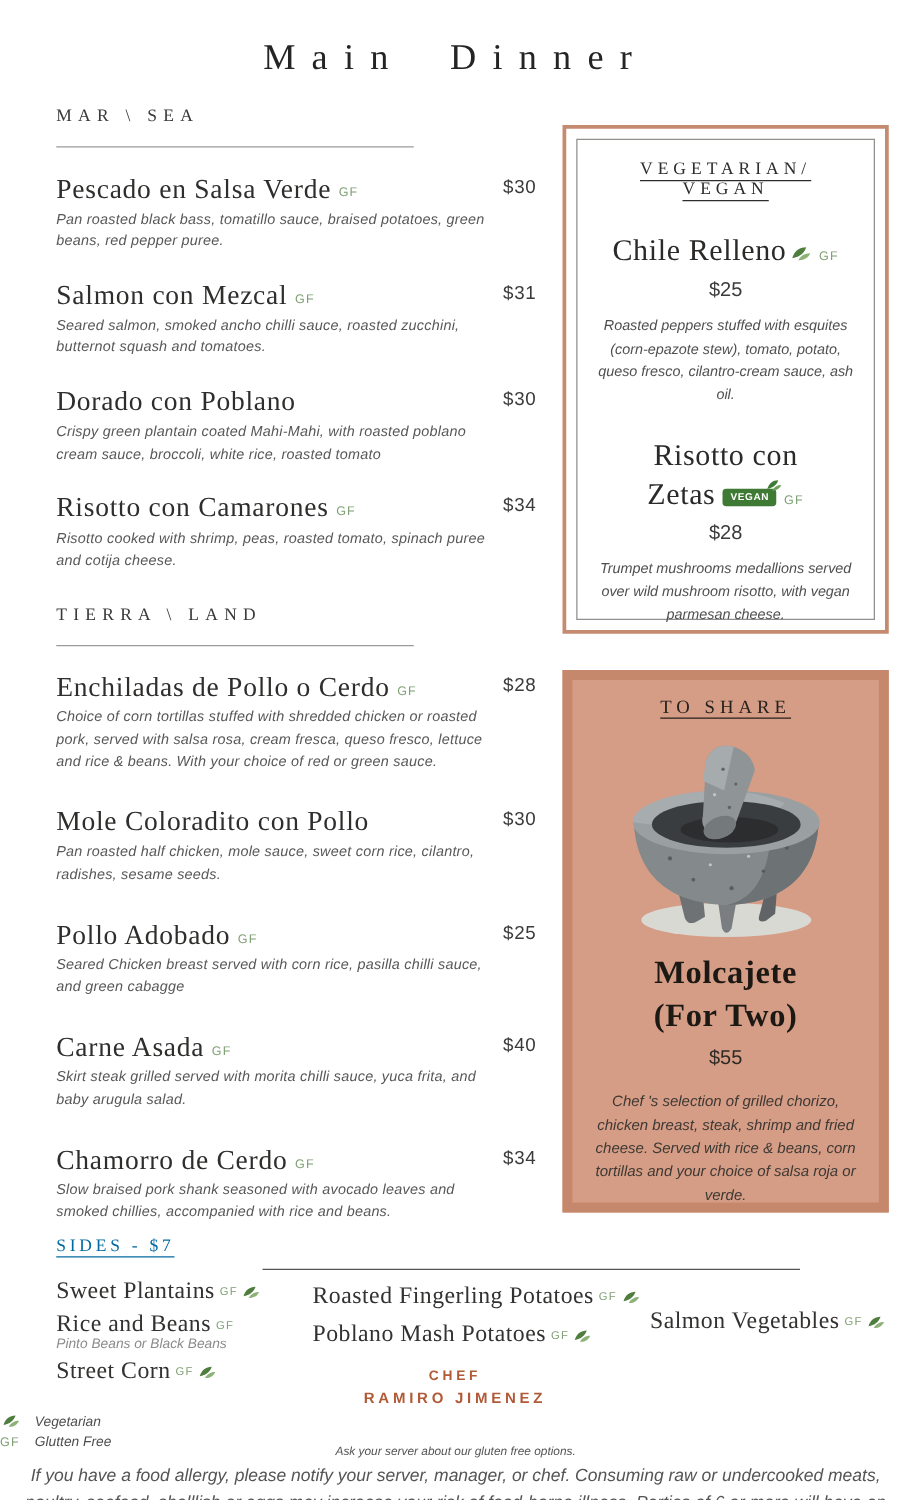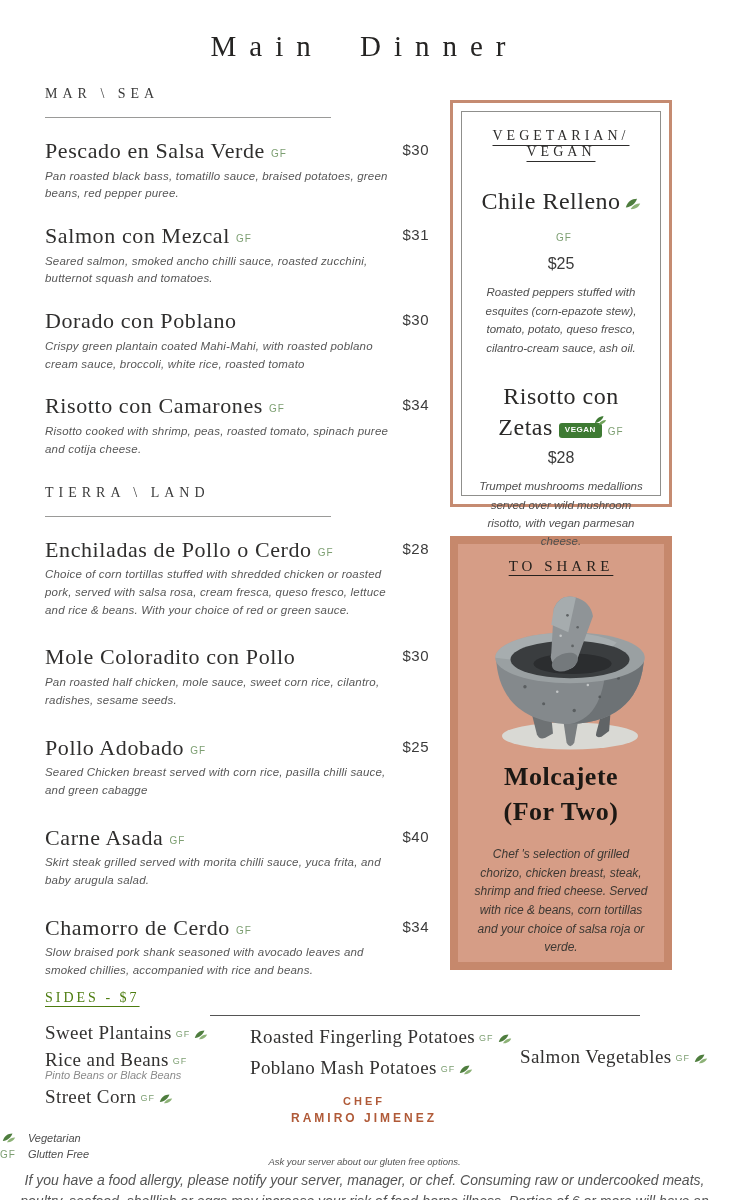--- a/index.html
+++ b/index.html
@@ -30,21 +30,21 @@
   }
   .gf{color:#7d9f72;font-size:10px;letter-spacing:1px;font-family:"Liberation Sans",sans-serif;margin-left:6px;}
   .item-name .gf{vertical-align:1px;}
   .item-price{font-size:15px;color:#3b3b3b;padding-top:4px;letter-spacing:0.5px;}
   .item-desc{
     font-style:italic;font-size:11.5px;color:#575757;line-height:1.55;
     max-width:352px;margin-top:3px;letter-spacing:0.2px;
   }
 
   
-  .col-right{position:absolute;left:450px;top:100px;width:222px;}
+  .col-right{position:absolute;left:450px;top:100px;width:261px;}
   .veg-box{
     border:3px solid #c58b71;background:#ffffff;padding:8px;height:385px;
   }
   .veg-inner{
     border:1px solid #8f8f8c;height:100%;box-sizing:border-box;
     padding:16px 12px;text-align:center;
   }
   .box-head{
     font-family:"Liberation Serif",serif;font-size:14px;letter-spacing:4px;
     color:#2e2d2c;text-decoration:underline;text-underline-offset:5px;
@@ -80,21 +80,21 @@
     color:#1c1814;line-height:1.35;letter-spacing:0.5px;margin-top:2px;
   }
   .share-price{font-size:16px;color:#2e2a26;margin-top:8px;}
   .share-desc{
     font-style:italic;font-size:12px;color:#3d3833;line-height:1.55;margin-top:16px;
   }
 
   
   .sides-head{
     position:absolute;left:45px;top:990px;font-family:"Liberation Serif",serif;
-    font-size:14px;letter-spacing:3px;color:#4d7c0f;text-decoration:underline;
+    font-size:14px;letter-spacing:3px;color:#0369a1;text-decoration:underline;
     text-underline-offset:4px;
     text-align:center;
   }
   .sides-rule{position:absolute;left:210px;top:1007px;width:430px;border:0;border-top:1px solid #555555;}
   .side-col{position:absolute;}
   .side-col1{left:45px;top:1022px;}
   .side-col2{left:250px;top:1026px;}
   .side-col3{left:520px;top:1046px;}
   .side-item{margin-bottom:5px;}
   .side-name{font-family:"Liberation Serif",serif;font-size:19px;color:#333231;letter-spacing:0.4px;}
@@ -260,20 +260,21 @@
           <circle cx="104" cy="62" r="1.5" fill="#c3c6c7"></circle>
             <circle cx="118" cy="74" r="1.6" fill="#5f6365"></circle>
         </g>
       </svg>
     </div>
 
     <div class="share-name">
       <div>Molcajete</div>
       <div>(For Two)</div>
     </div>
+    <div class="share-price">$55</div>
     <div class="share-desc">Chef 's selection of grilled chorizo, chicken breast, steak, shrimp and fried cheese. Served with rice &amp; beans, corn tortillas and your choice of salsa roja or verde.</div>
   </div>
 
 </div>
 
 <div class="sides-head">SIDES - $7</div>
 <hr class="sides-rule">
 
 <div class="side-col side-col1">
   <div class="side-item">

